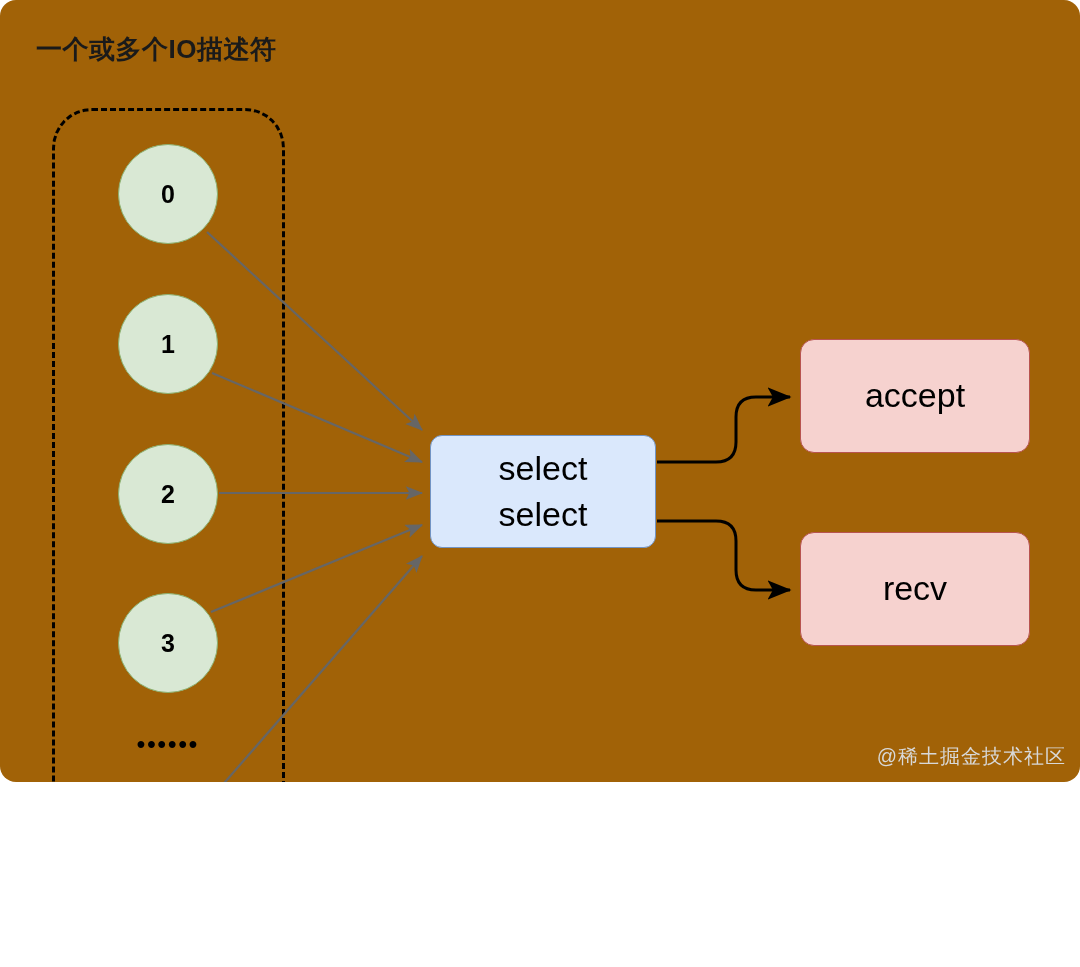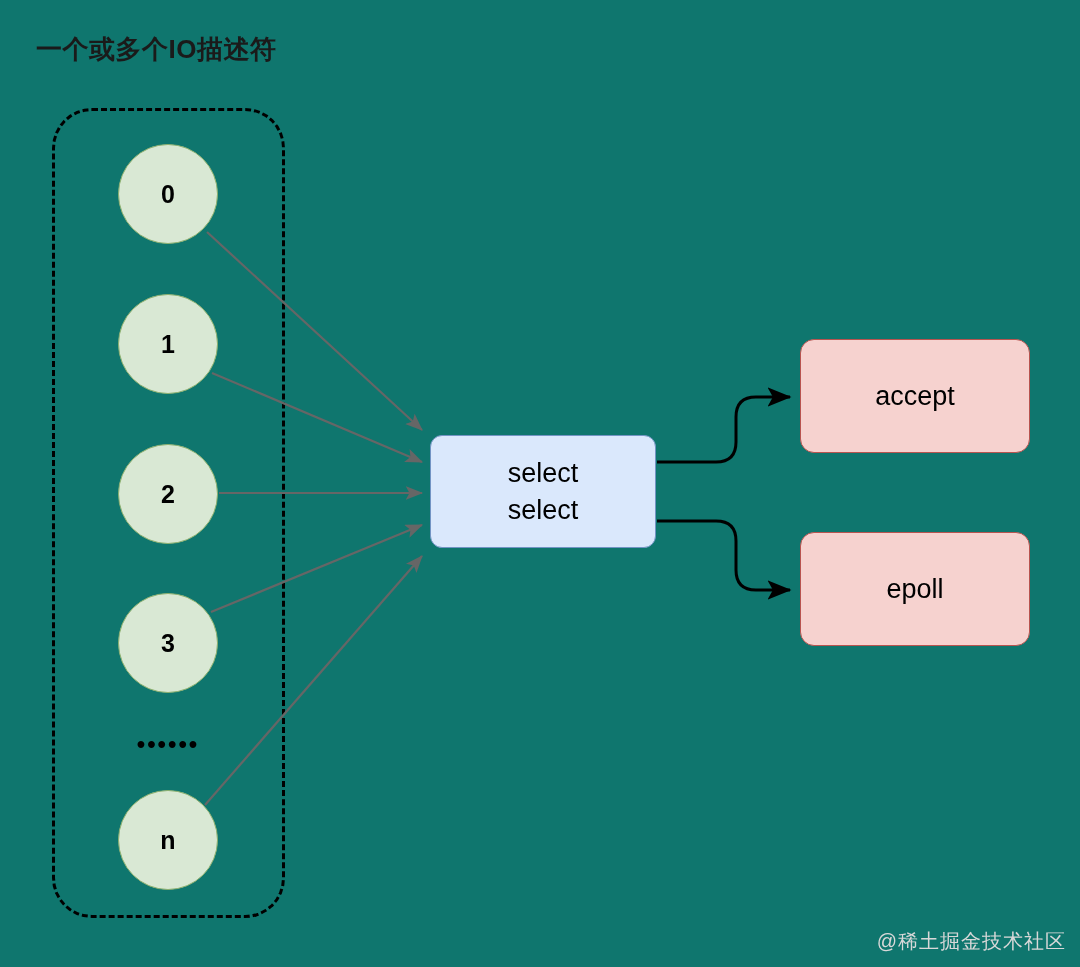--- a/index.html
+++ b/index.html
@@ -6,23 +6,24 @@
     margin: 0;
     padding: 0;
     background: #ffffff;
   }
   body {
     font-family: "Liberation Sans", sans-serif;
   }
   #canvas {
     position: relative;
     width: 1080px;
-    height: 967px;
-    background: #0f766e;
+    height: 782px;
+    background: #a16207;
     overflow: hidden;
+    border-radius: 16px;
   }
   #title {
     position: absolute;
     left: 36px;
     top: 32px;
     font-size: 26px;
     font-weight: 600;
     color: #1a1a1a;
     letter-spacing: 0.5px;
     white-space: nowrap;
@@ -64,21 +65,21 @@
     color: #000000;
     line-height: 22px;
   }
   .node-box {
     position: absolute;
     box-sizing: border-box;
     display: flex;
     align-items: center;
     justify-content: center;
     text-align: center;
-    font-size: 27px;
+    font-size: 34px;
     color: #000000;
     line-height: 1.35;
   }
   #box-select {
     left: 430px;
     top: 435px;
     width: 226px;
     height: 113px;
     background: #dae8fc;
     border: 1.5px solid #7294c4;
@@ -176,18 +177,18 @@
       <div>select</div>
       <div>select</div>
     </div>
   </div>
 
   <div class="node-box" id="box-accept">
     <span>accept</span>
   </div>
 
   <div class="node-box" id="box-recv">
-    <span>epoll</span>
+    <span>recv</span>
   </div>
 
   <div id="watermark">@稀土掘金技术社区</div>
 
 </div>
 
 </body></html>

